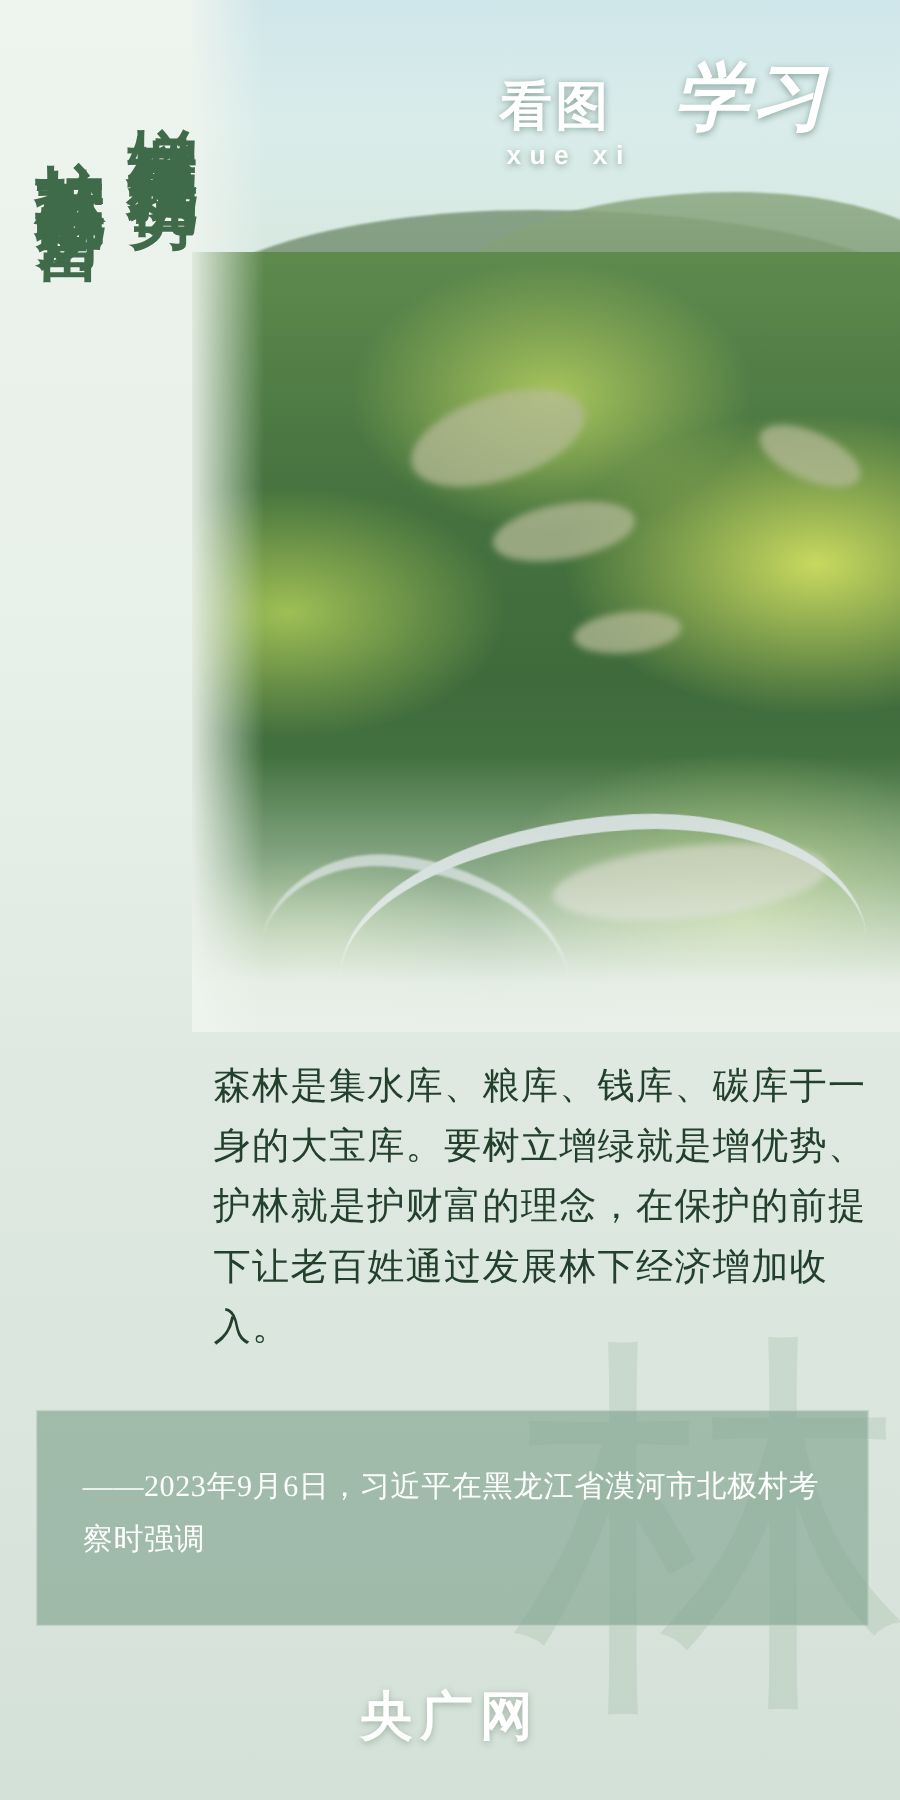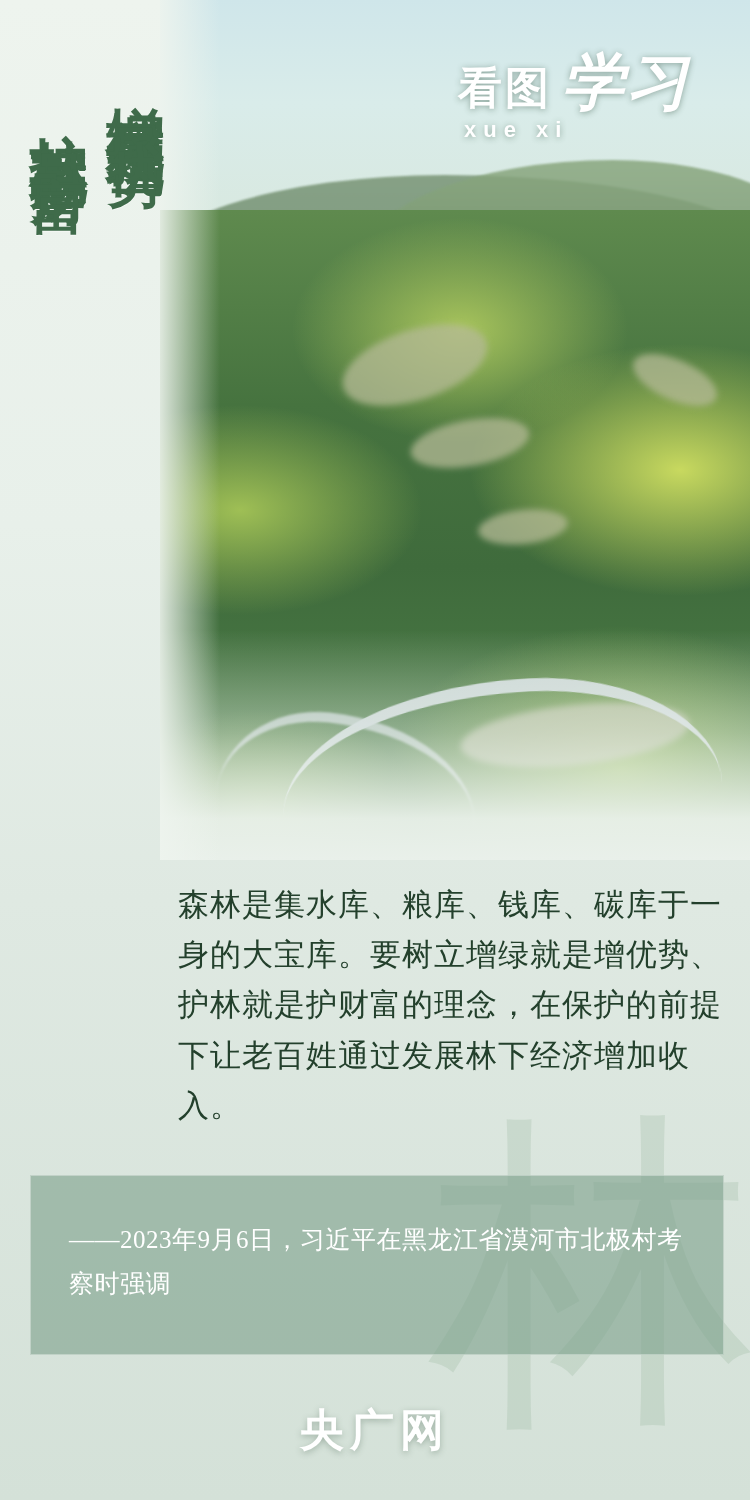--- a/index.html
+++ b/index.html
@@ -138,20 +138,21 @@
     font-weight: 700;
     line-height: 1;
   }
   .brand-xue {
     font-size: 62px;
     line-height: .9;
     font-style: italic;
     font-family: "Liberation Serif", "DejaVu Serif", serif;
     font-weight: 700;
     letter-spacing: 2px;
+    margin-left: 42px;
   }
   .brand-pinyin {
     margin-top: 6px;
     font-size: 22px;
     letter-spacing: 7px;
     font-family: "Liberation Sans", sans-serif;
     font-weight: 700;
     text-align: left;
     padding-left: 6px;
   }

